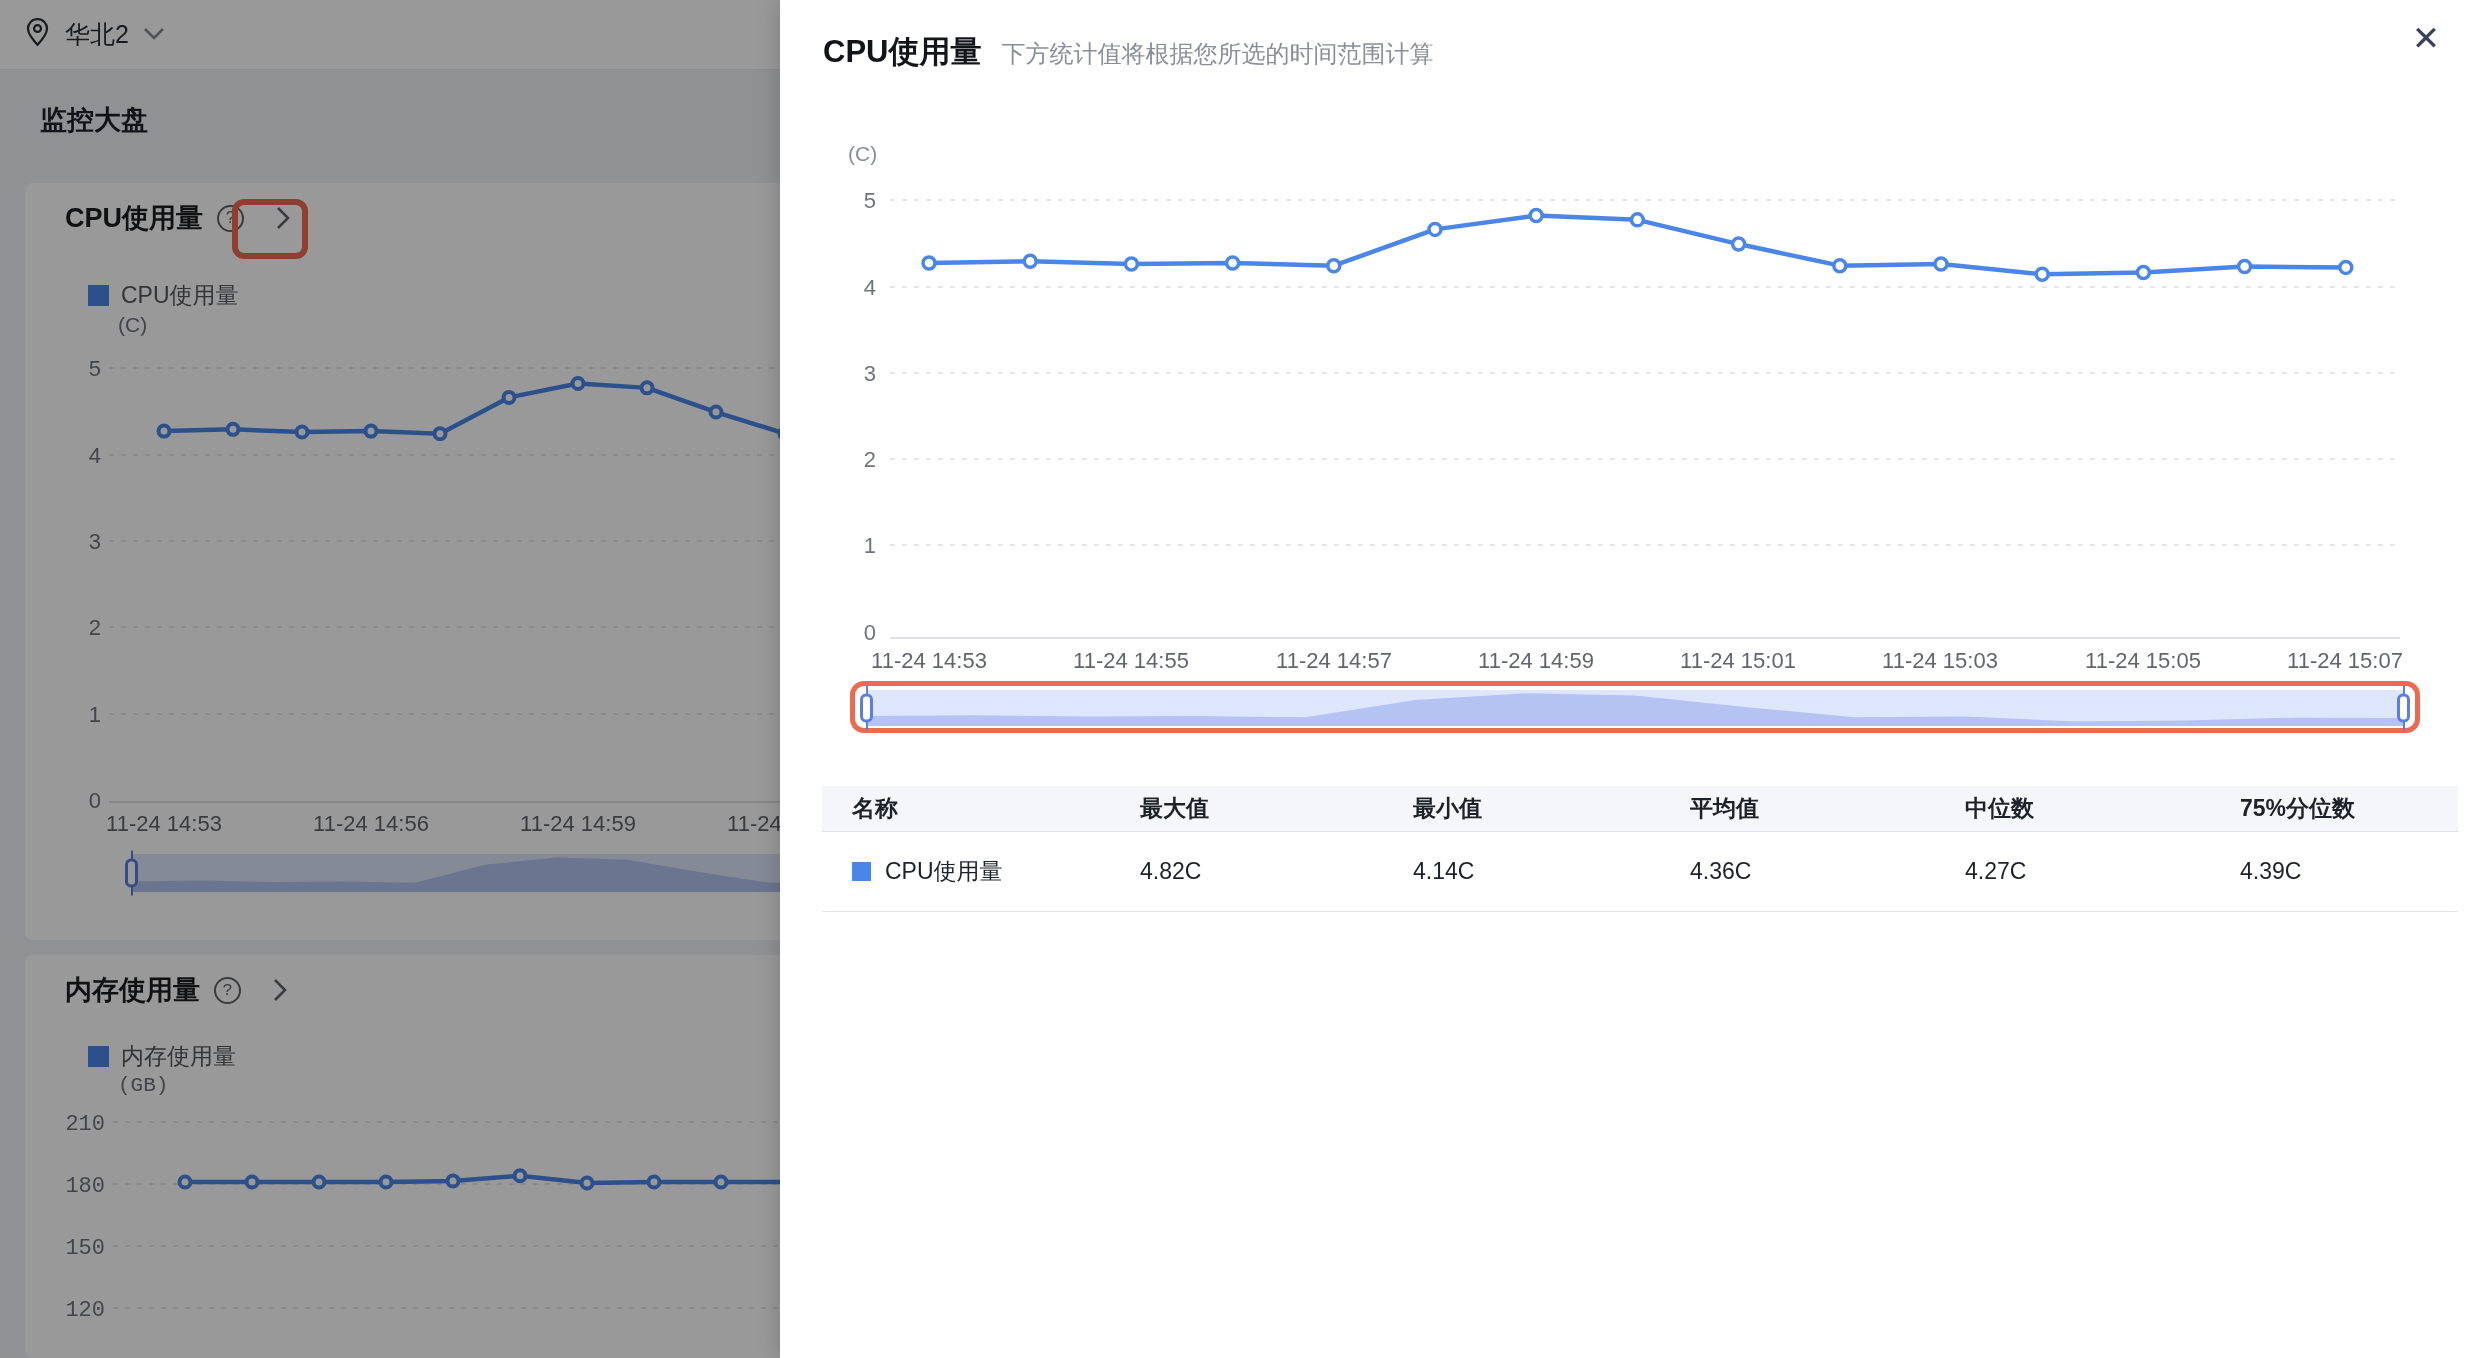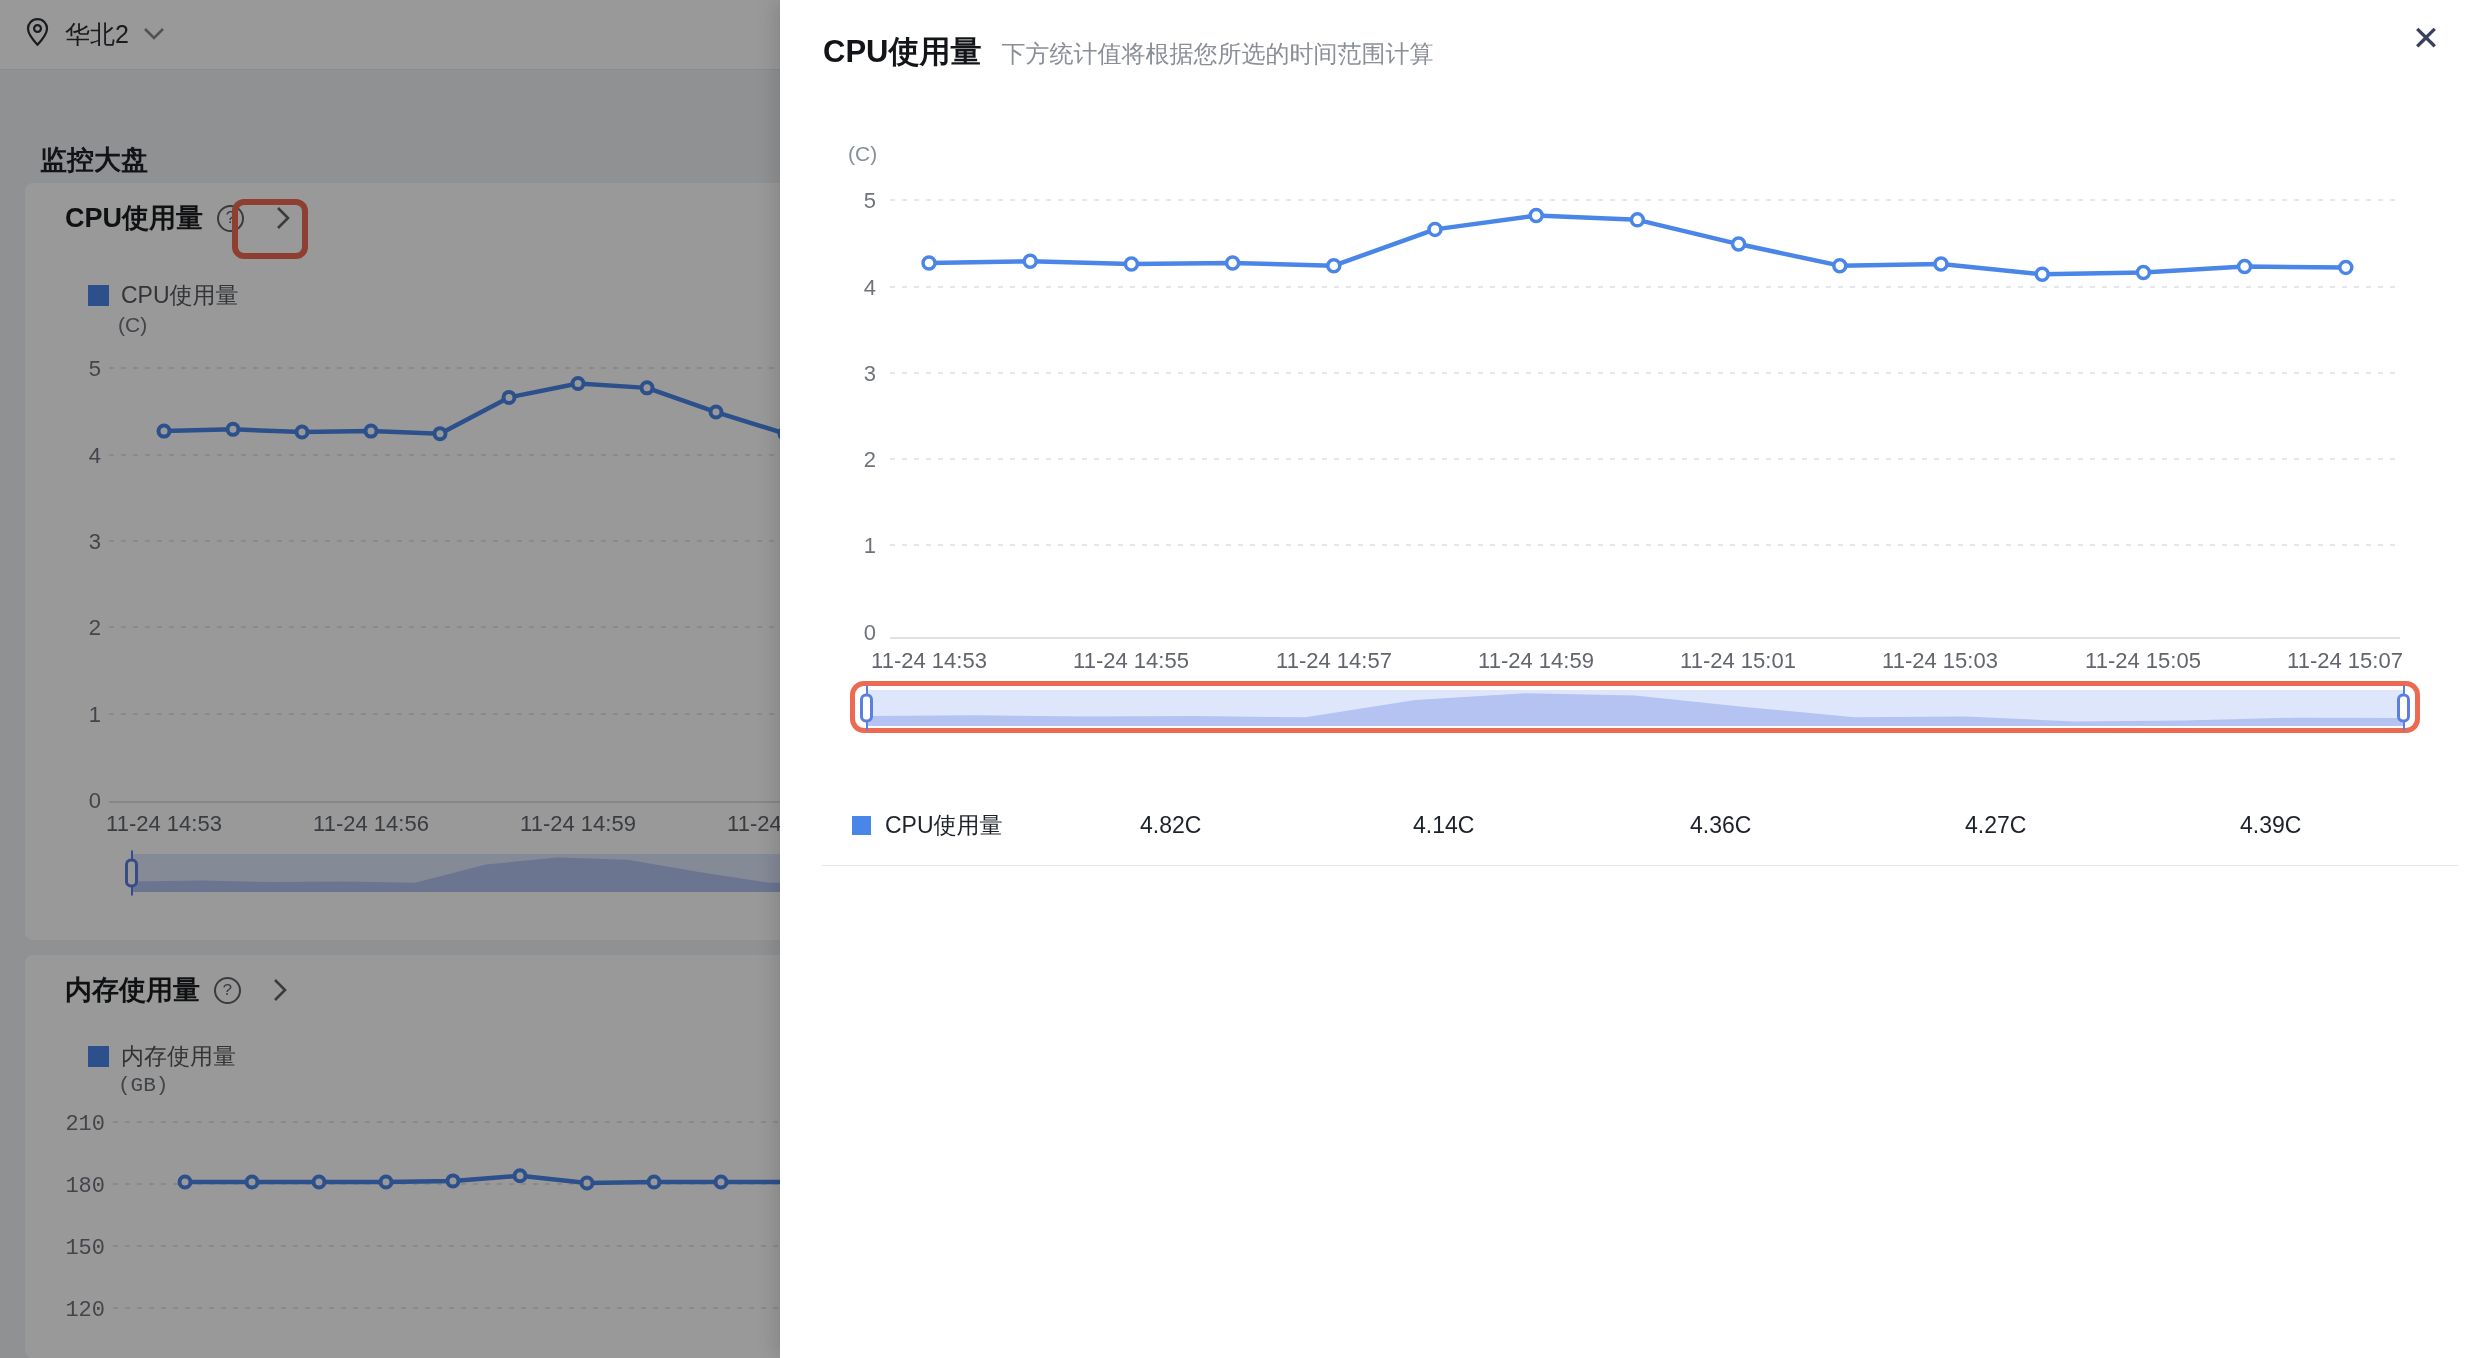--- a/index.html
+++ b/index.html
@@ -5,21 +5,21 @@
   * { margin:0; padding:0; box-sizing:border-box; }
   html,body { width:2490px; height:1358px; overflow:hidden; }
   body { font-family:"Liberation Sans","DejaVu Sans",sans-serif; background:#fff; }
   #screen { position:relative; width:2490px; height:1358px; overflow:hidden; background:#f1f2f6; }
 
   
   #left-page { position:absolute; inset:0; background:#f1f2f6; z-index:1; }
   #topbar { position:absolute; left:0; top:0; width:2490px; height:70px; background:#ffffff; border-bottom:1px solid #e8e9ed; }
   #region-selector { position:absolute; left:24px; top:17px; display:flex; align-items:center; gap:14px; cursor:pointer; }
   #region-selector .region-text { font-size:25px; color:#2b2f33; }
-  #page-title { position:absolute; left:40px; top:102px; font-size:27px; font-weight:600; color:#1d2129;margin-top:40px; }
+  #page-title { position:absolute; left:40px; top:102px; font-size:27px; font-weight:600; color:#1d2129; }
 
   .card { position:absolute; left:25px; width:1160px; background:#ffffff; border-radius:8px; }
   #card-cpu { top:183px; height:757px; }
   #card-mem { top:955px; height:403px;font-family:Liberation Mono, monospace; }
   .card-title-row { position:absolute; left:40px; top:17px; display:flex; align-items:center; }
   .card-title { font-size:27px; font-weight:700; color:#1b1d1f; }
   .help-icon { width:27px; height:27px; margin-left:14px; border:2px solid #5f6368; border-radius:50%;
                display:flex; align-items:center; justify-content:center; font-size:17px; color:#5f6368; cursor:pointer; }
   .expand-icon { margin-left:30px; cursor:pointer; display:flex; align-items:center; }
   .legend-row { position:absolute; left:63px; display:flex; align-items:center; gap:12px; }
@@ -242,20 +242,28 @@
     <div class="annotation-box" id="modal-annotation"></div>
     <div class="brush" id="modal-brush">
       <svg id="svg-modal-brush" width="1538" height="36">
           <path d="M0,36 L0.0,26.1 L109.9,25.2 L219.7,26.5 L329.6,26.1 L439.4,27.3 L549.3,9.9 L659.1,3.3 L769.0,5.4 L878.9,17.0 L988.7,27.3 L1098.6,26.5 L1208.4,31.4 L1318.3,30.6 L1428.1,27.7 L1538.0,28.1 L1538,36 Z" fill="#b4c3f1"></path>
         </svg>
       <div class="brush-handle left"></div>
       <div class="brush-handle right"></div>
     </div>
 
     <div id="stats-table">
+      <div class="t-row t-head">
+        <div class="t-cell">名称</div>
+        <div class="t-cell">最大值</div>
+        <div class="t-cell">最小值</div>
+        <div class="t-cell">平均值</div>
+        <div class="t-cell">中位数</div>
+        <div class="t-cell">75%分位数</div>
+      </div>
       <div class="t-row t-body">
         <div class="t-cell">
           <span class="row-swatch"></span>
           <span>CPU使用量</span>
         </div>
         <div class="t-cell">4.82C</div>
         <div class="t-cell">4.14C</div>
         <div class="t-cell">4.36C</div>
         <div class="t-cell">4.27C</div>
         <div class="t-cell">4.39C</div>

